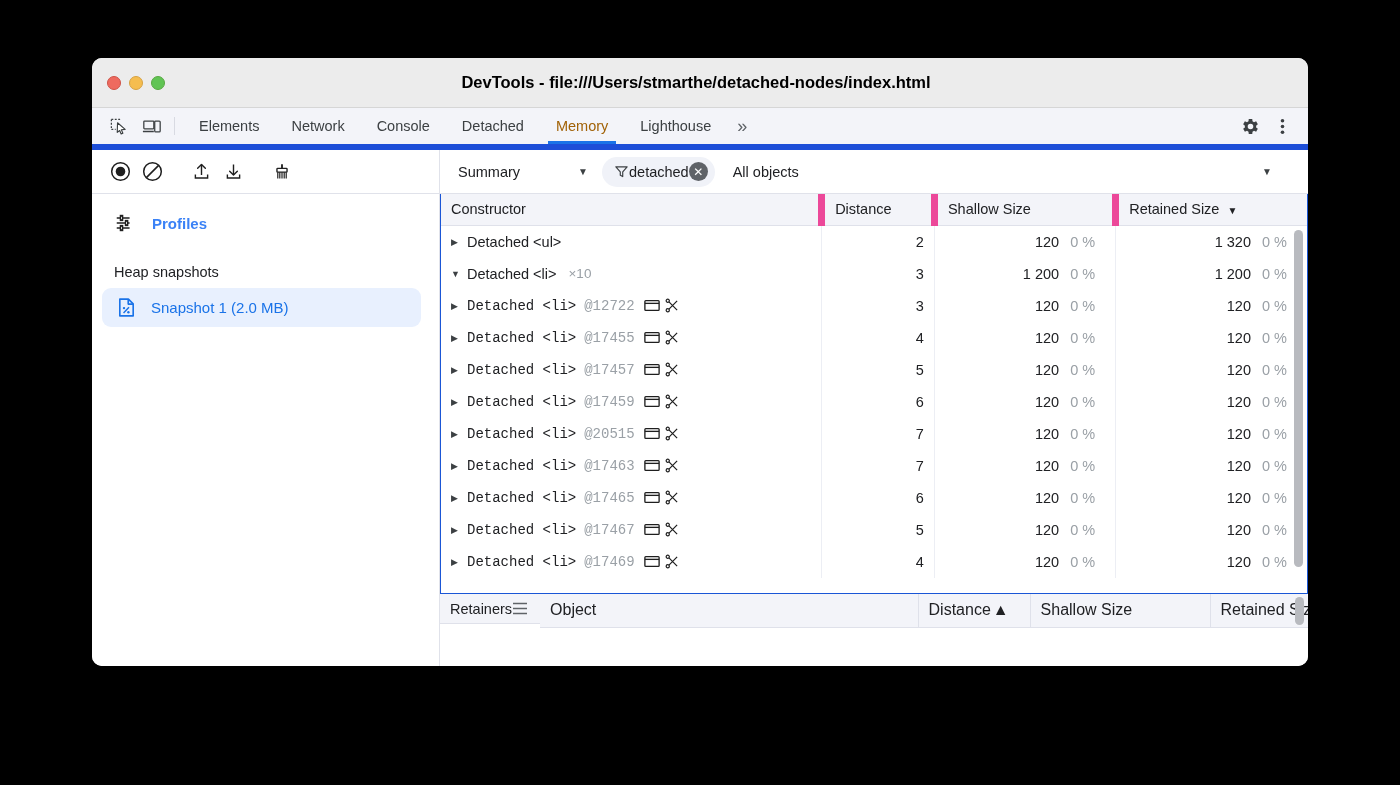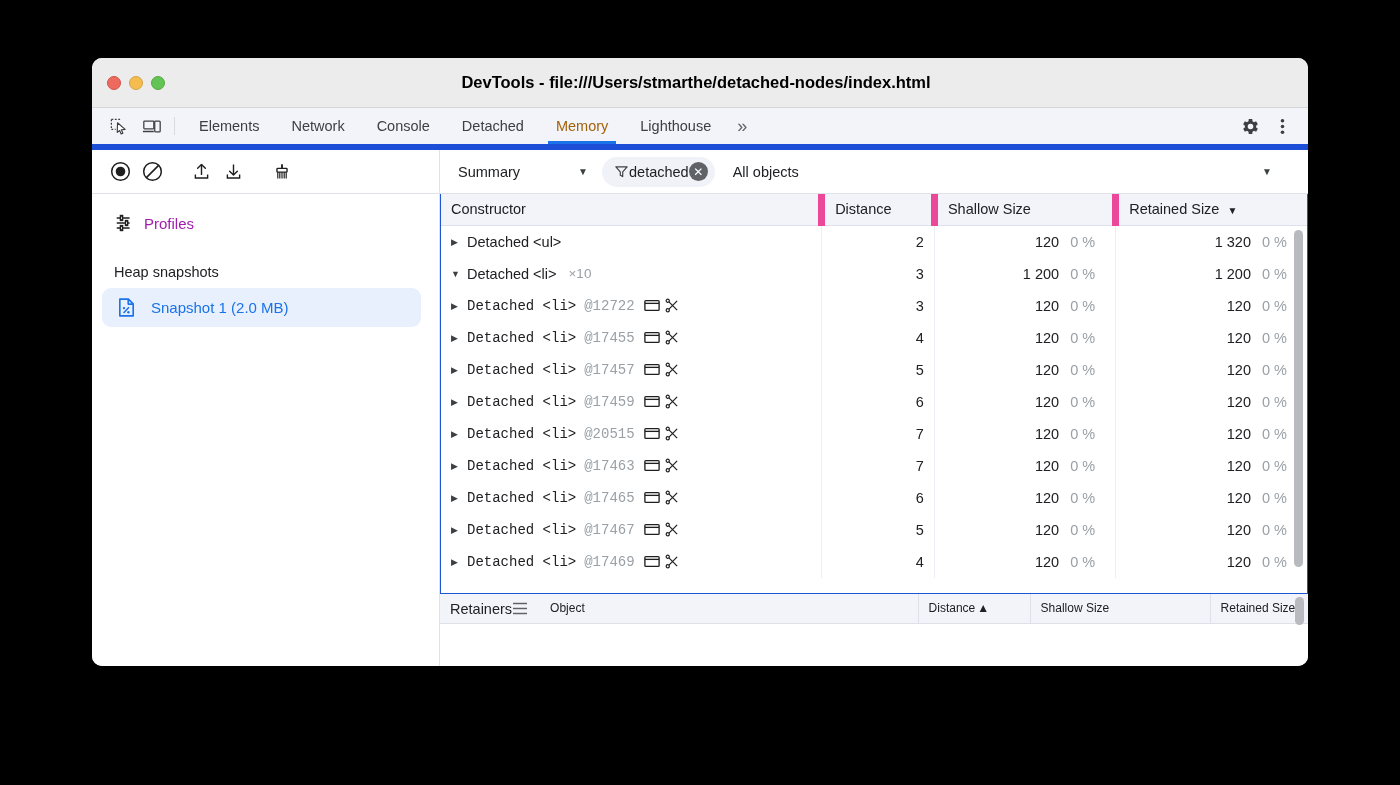--- a/index.html
+++ b/index.html
@@ -125,23 +125,23 @@
 
   
   .body { flex: 1; display: flex; min-height: 0; }
   .sidebar {
     width: 348px; flex: 0 0 348px;
     background: #fff;
     border-right: 1px solid #e0e2ea;
     padding-top: 10px;
   }
   .profiles-row {
-    display: flex; align-items: center; gap: 8px;
+    display: flex; align-items: center; gap: 16px;
     padding: 8px 16px 8px 22px;
-    font-size: 15px; color: #a21caf; cursor: pointer;
+    font-size: 15px; color: #3b82f6; cursor: pointer; font-weight: bold;
   }
   .section-label {
     padding: 22px 16px 6px 22px;
     font-size: 14.5px; color: #202124;
   }
   .snap-item {
     display: flex; align-items: center; gap: 14px;
     margin: 2px 18px 0 10px;
     padding: 9px 14px;
     border-radius: 9px;
@@ -226,21 +226,21 @@
     display: flex; align-items: center;
     padding: 0 12px 0 10px;
     font-size: 14.5px; color: #202124;
     border-bottom: 1px solid #dfe1ea;
   }
   .ret-menu { margin-left: auto; color: #5f6368; font-size: 15px; cursor: pointer; }
   .ret-grid { flex: 1; position: relative; overflow: hidden; }
   table.rgrid { width: 100%; border-collapse: collapse; table-layout: fixed; }
   table.rgrid th {
     background: #f3f4f9;
-    font-weight: normal; font-size: 12px; color: #202124;
+    font-weight: normal; font-size: 16px; color: #202124;
     text-align: left; padding: 7px 10px 8px 10px;
     border-right: 1px solid #dfe1ea;
     border-bottom: 1px solid #dfe1ea;
     white-space: nowrap;
   }
   table.rgrid th.last { border-right: none; }
   .rscroll {
     position: absolute; right: 2px; top: 3px;
     width: 13px; height: 28px;
   }

